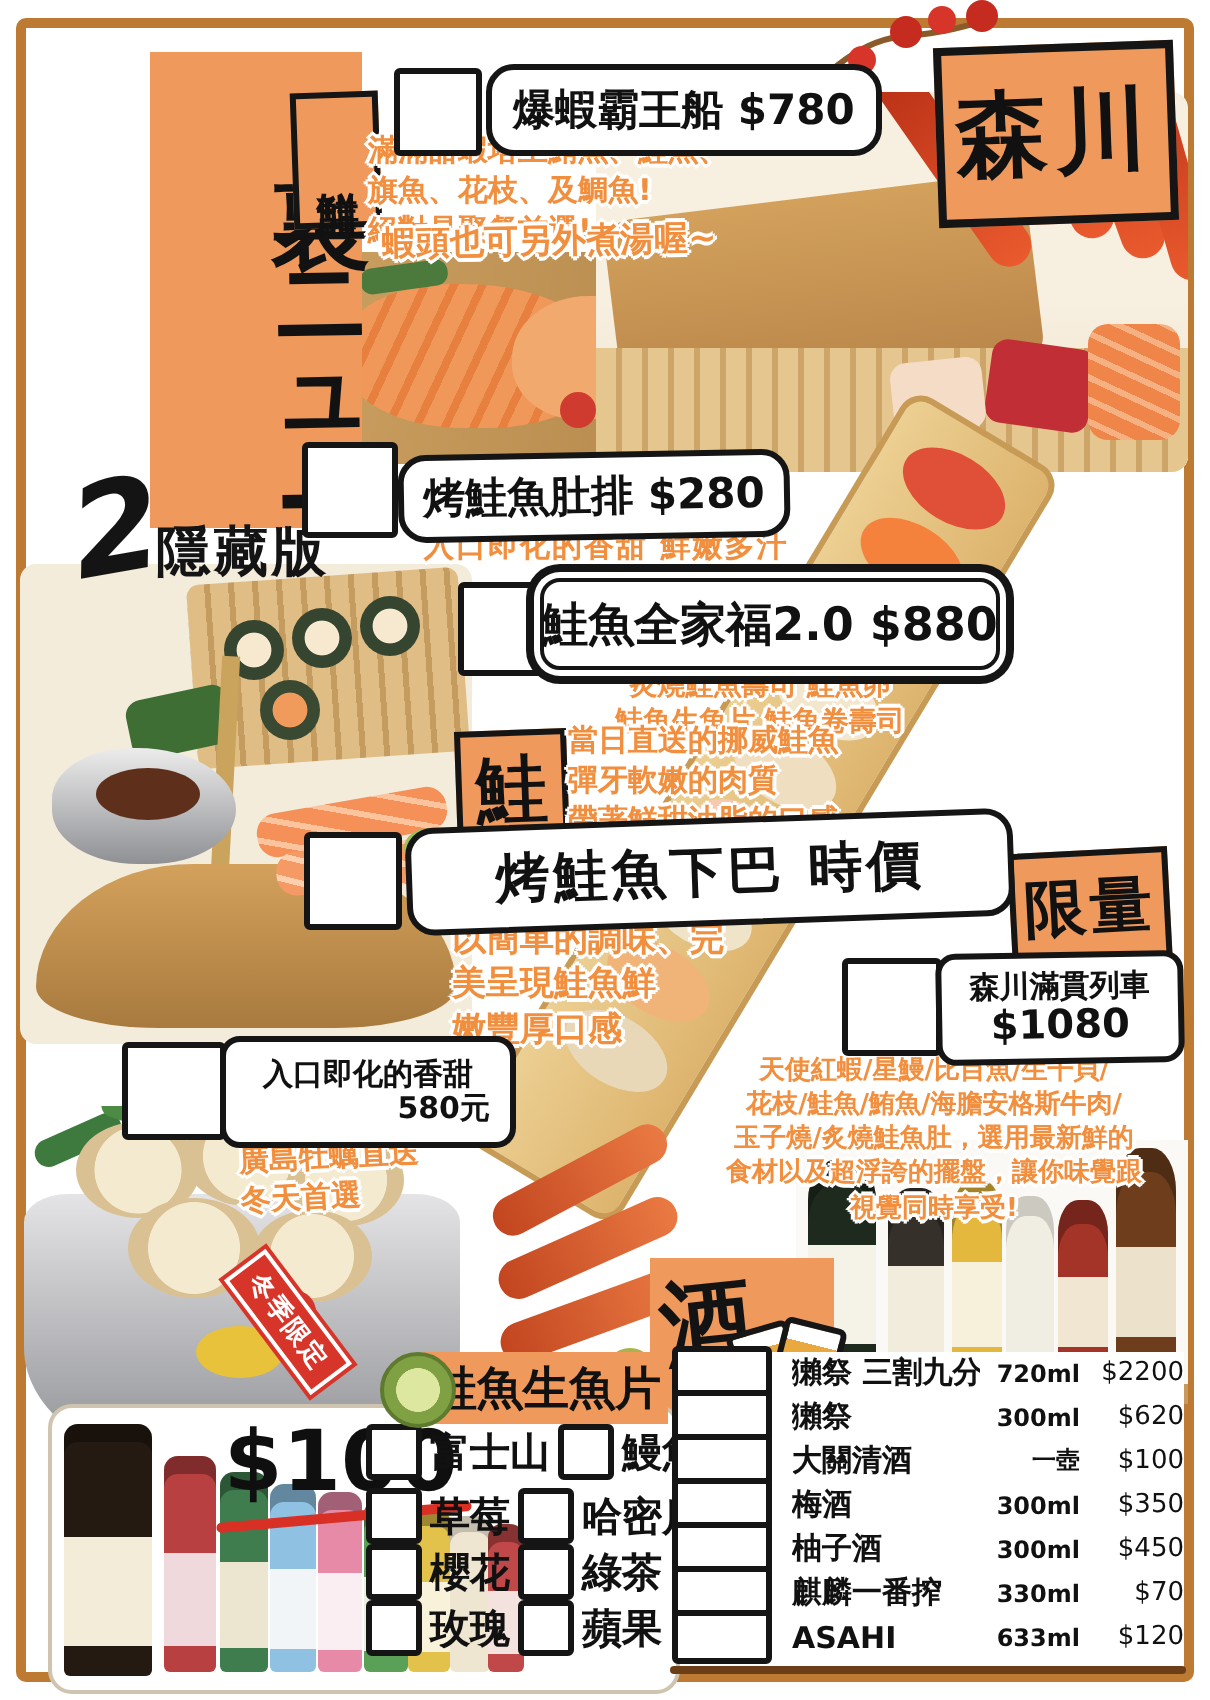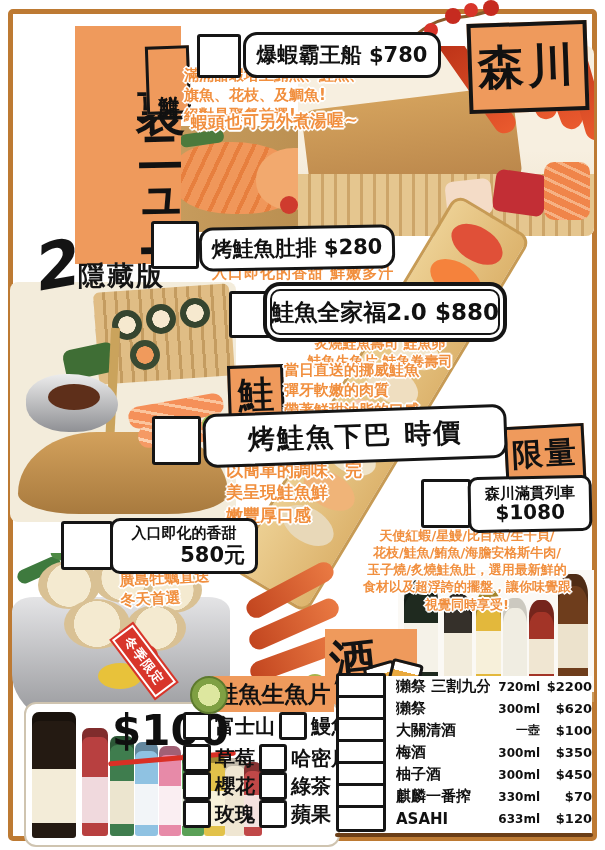--- a/index.html
+++ b/index.html
@@ -126,21 +126,21 @@
   #i4-box{left:203px;top:409px;width:298px;height:48px;font-size:27px;transform:rotate(-2deg);letter-spacing:2px;}
   #i4-desc{left:226px;top:459px;font-size:17px;}
 
   #i5-cb{left:421px;top:479px;width:44px;height:43px;}
   #i5-box{left:468px;top:476px;width:118px;height:50px;flex-direction:column;line-height:1.1;transform:rotate(-1deg);border-radius:10px;}
   #i5-box .nm{font-size:15px;} #i5-box .pr{font-size:20px;}
   #i5-desc{left:341px;top:527px;width:252px;font-size:13px;text-align:center;}
 
   #i6-cb{left:61px;top:521px;width:46px;height:43px;}
   #i6-box{left:110px;top:518px;width:142px;height:50px;flex-direction:column;line-height:1.15;border-radius:10px;}
-  #i6-box .nm{font-size:15px;} #i6-box .pr{font-size:21px;align-self:flex-end;padding-right:10px;}
+  #i6-box .nm{font-size:15px;} #i6-box .pr{font-size:15px;align-self:flex-end;padding-right:10px;}
   #i6-desc{left:120px;top:569px;font-size:15px;transform:rotate(-3deg);}
 
   
   #soda-box{left:24px;top:702px;width:312px;height:141px;background:#fff;border:2px solid #cfc4b0;border-radius:12px;z-index:2;}
   #soda-bottles{position:absolute;left:4px;top:6px;width:232px;height:132px;}
   .sb{position:absolute;border-radius:7px 7px 3px 3px;box-shadow:inset 0 9px 0 rgba(0,0,0,.3);}
   .b1{left:2px;top:2px;width:44px;height:126px;background:linear-gradient(180deg,#241a12 45%,#f3ecd8 45% 88%,#241a12 88%);}
   .b2{left:52px;top:18px;width:26px;height:108px;background:linear-gradient(180deg,#b84040 45%,#f0d9dd 45% 88%,#b84040 88%);}
   .b3{left:80px;top:26px;width:24px;height:100px;background:linear-gradient(180deg,#3f7d4e 45%,#ece5cf 45% 88%,#3f7d4e 88%);}
   .b4{left:105px;top:32px;width:23px;height:94px;background:linear-gradient(180deg,#8fc2e2 45%,#f2f5f8 45% 88%,#8fc2e2 88%);}
@@ -155,21 +155,21 @@
   #frow1{top:10px;} #frow2{top:42px;} #frow3{top:70px;} #frow4{top:98px;}
   .fcb{width:22px;height:22px;background:#fff;border:3px solid #151515;border-radius:3px;flex:0 0 auto;}
   .flab{font-size:20px;font-weight:900;color:#111;white-space:nowrap;}
 
   
   #drinks{left:336px;top:676px;width:256px;height:122px;z-index:4;background:#fff;}
   .drow{display:flex;align-items:center;height:21px;margin-bottom:1px;}
   .dcb{width:44px;height:21px;background:#fff;border:3px solid #151515;border-radius:3px;margin-right:10px;flex:0 0 auto;}
   .dname{flex:1;font-size:15px;font-weight:900;color:#111;white-space:nowrap;overflow:hidden;}
   .dsize{width:50px;font-size:12px;font-weight:900;color:#111;text-align:right;}
-  .dprice{width:52px;font-size:13px;font-weight:700;color:#111;text-align:right;}
+  .dprice{width:52px;font-size:13px;font-weight:400;color:#111;text-align:right;}
   #bottom-line{left:335px;top:833px;width:258px;height:4px;background:#6b3e17;border-radius:2px;z-index:4;}
 
   #flower{left:383px;top:0px;z-index:3;}
 </style>
 </head>
 <body>
 
 <div id="page">
   <div class="abs" id="frame"></div>
 

